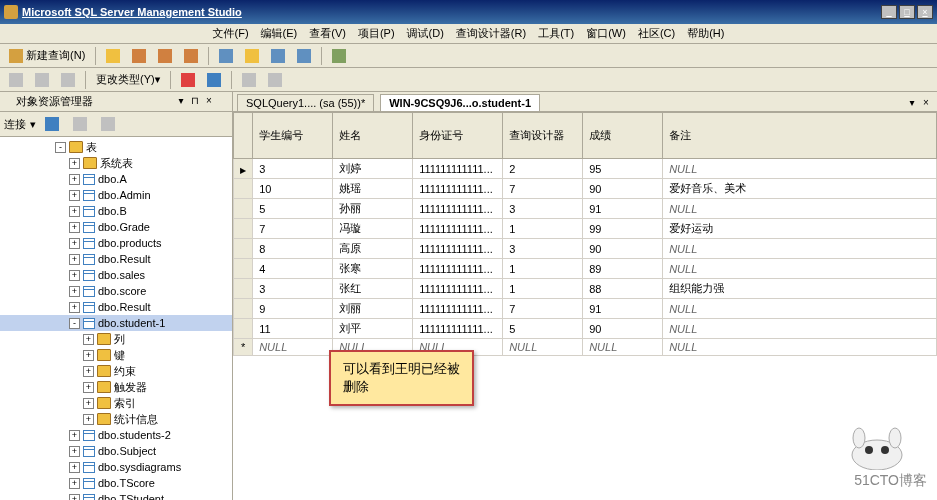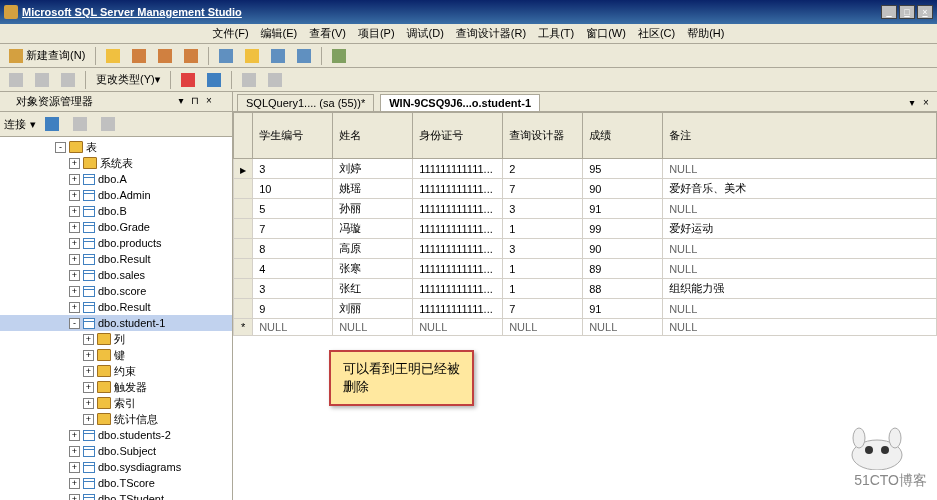--- a/index.html
+++ b/index.html
@@ -34,21 +34,21 @@
     .tab.active { background: #fff; font-weight: bold; text-align: right; }
     .tabs .spacer { flex: 1; }
     .tabs .tbtn { width: 14px; height: 14px; cursor: pointer; text-align: center; font-size: 10px; }
     .grid-wrap { flex: 1; overflow: auto; background: #fff; }
     .grid { border-collapse: collapse; width: 100%; }
     .grid th { background: #ece9d8; border: 1px solid #aca899; padding: 15px 6px; text-align: left; font-weight: normal; height: 18px; }
     .grid td { border: 1px solid #d4d0c8; padding: 2px 6px; height: 17px; }
     .grid .rowsel { width: 18px; background: #ece9d8; text-align: center; }
     .grid .rowsel.cur::before { content: '▶'; font-size: 8px; }
     .grid .rowsel.new::before { content: '*'; }
-    .null { color: #666; }
+    .null { font-style: italic; color: #666; }
     .callout { position: absolute; background: #ffe89f; border: 2px solid #c04040; padding: 8px 12px; box-shadow: 2px 2px 4px rgba(0,0,0,0.3); font-size: 13px; line-height: 1.4; }
     .watermark { position: absolute; right: 10px; bottom: 10px; color: #888; font-size: 14px; }
     .mascot { position: absolute; right: 30px; bottom: 30px; width: 60px; height: 50px; }
     .mascot svg { width: 100%; height: 100%; }
     .col1 { width: 80px; } .col2 { width: 80px; } .col3 { width: 90px; } .col4 { width: 80px; } .col5 { width: 80px; } .col6 { width: auto; }
   </style>
 </head>
 <body>
 
 <div class="title-bar">
@@ -361,20 +361,29 @@
             <tr>
               <td class="rowsel "></td>
               <td>9</td>
               <td>刘丽</td>
               <td>111111111111...</td>
               <td>7</td>
               <td>91</td>
               <td class="null">NULL</td>
             </tr>
             <tr>
+              <td class="rowsel "></td>
+              <td>11</td>
+              <td>刘平</td>
+              <td>111111111111...</td>
+              <td>5</td>
+              <td>90</td>
+              <td class="null">NULL</td>
+            </tr>
+            <tr>
               <td class="rowsel new"></td>
               <td class="null">NULL</td>
               <td class="null">NULL</td>
               <td class="null">NULL</td>
               <td class="null">NULL</td>
               <td class="null">NULL</td>
               <td class="null">NULL</td>
             </tr>
           </tbody>
         </table>

